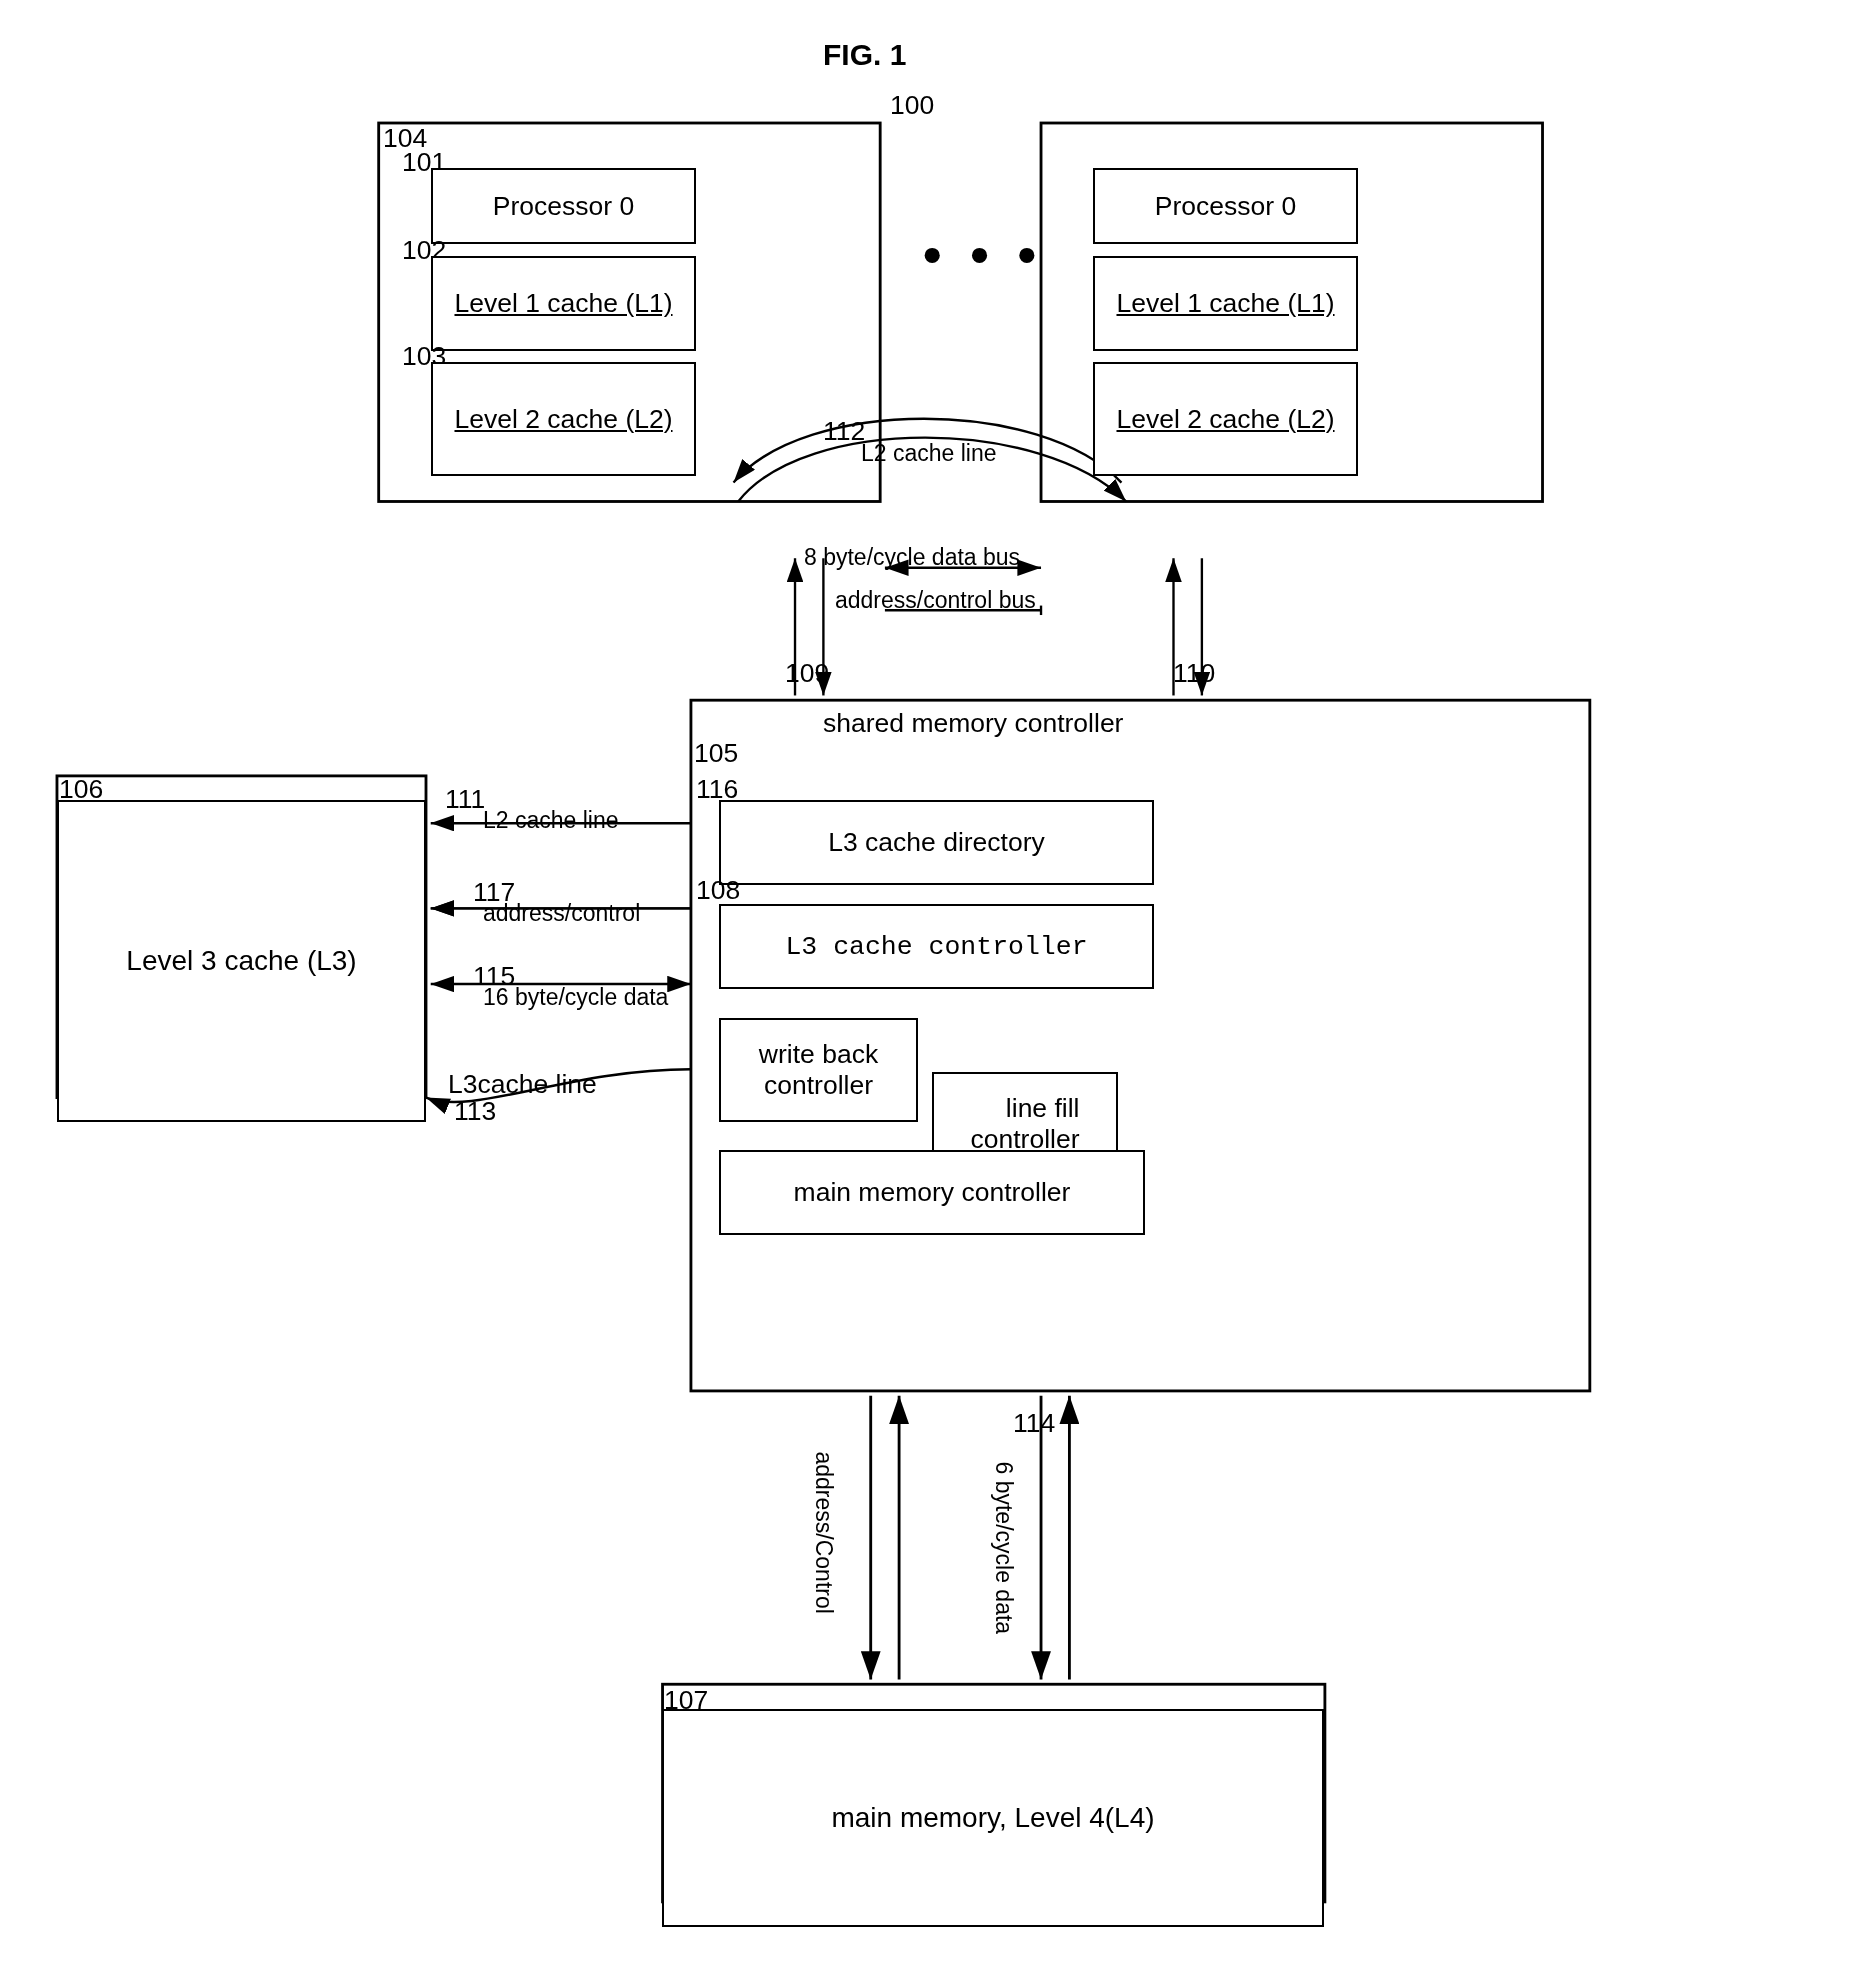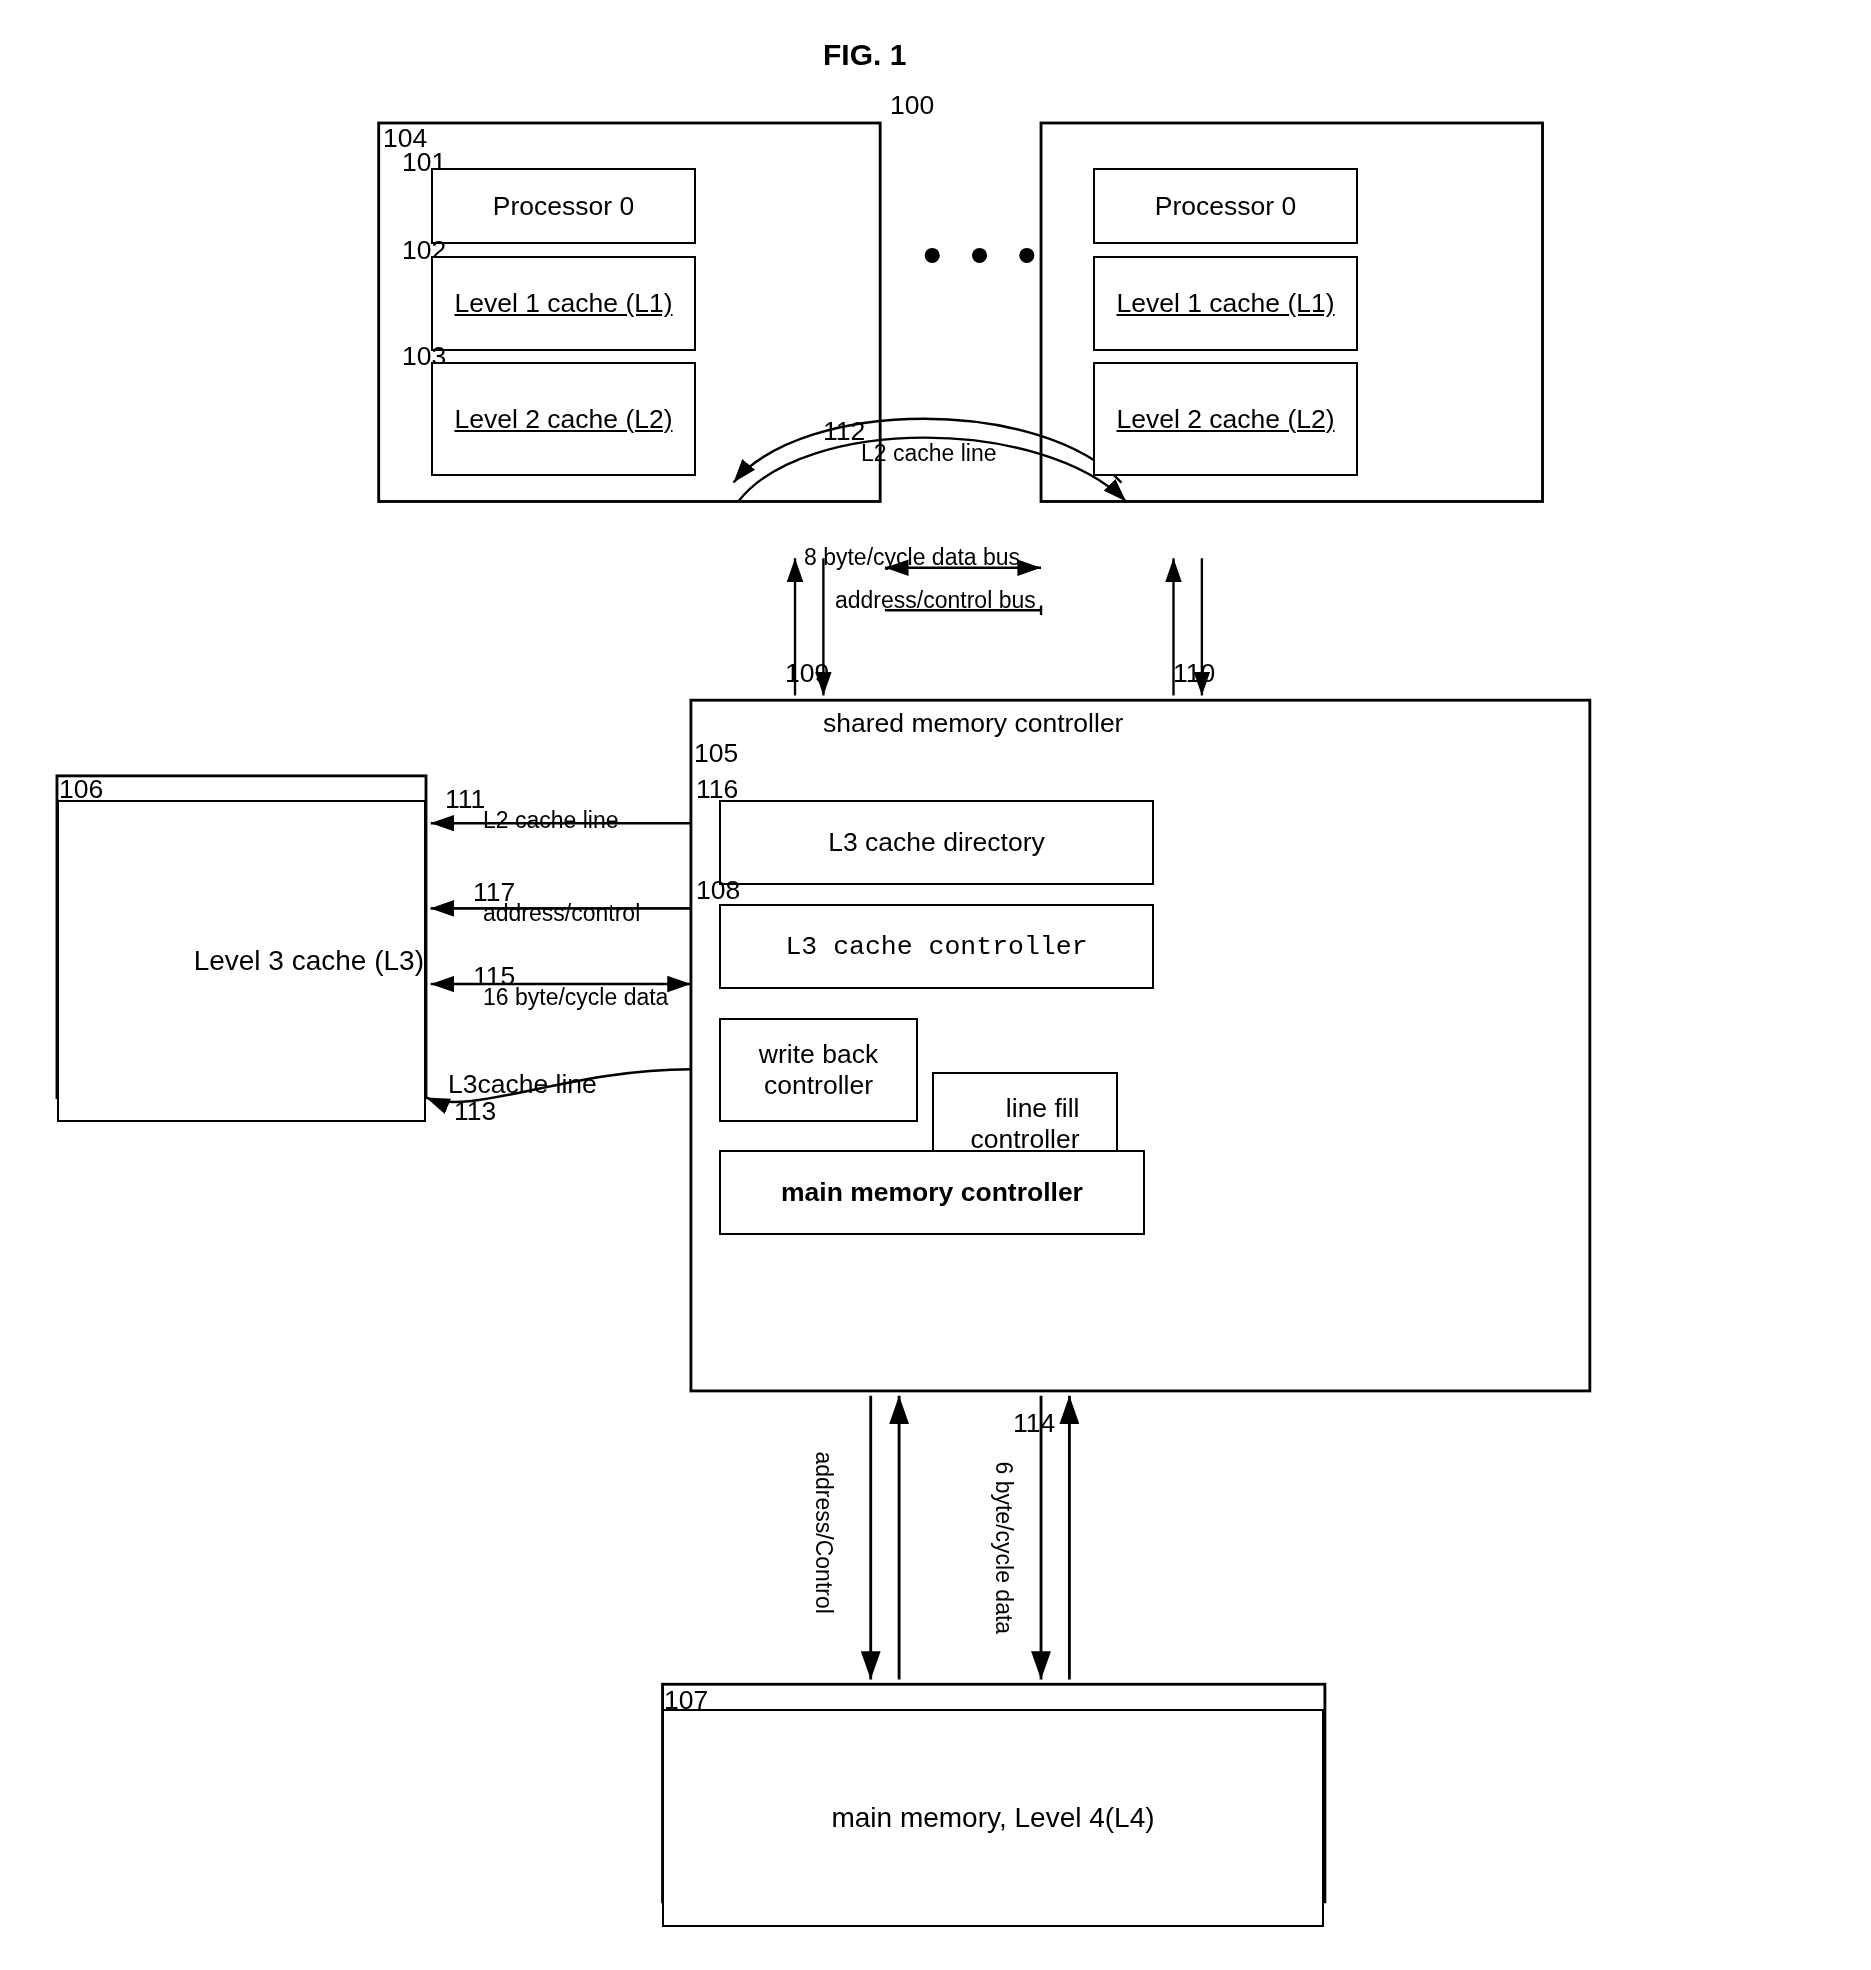--- a/index.html
+++ b/index.html
@@ -161,21 +161,21 @@
 
   <div class="label" style="left: 785px; top: 658px;">109</div>
 
   <div class="label" style="left: 1173px; top: 658px;">110</div>
 
   <div class="label" style="left: 823px; top: 708px;">shared memory controller</div>
 
   <div class="label" style="left: 694px; top: 738px;">105</div>
 
   <div class="label" style="left: 59px; top: 774px;">106</div>
-  <div class="box" style="left: 57px; top: 776px; width: 369px; height: 322px; font-size:28px;justify-content:flex-end;">
+  <div class="box" style="left: 57px; top: 776px; width: 369px; height: 322px; font-size:28px;">
     <span>Level 3 cache (L3)</span>
   </div>
 
   <div class="label" style="left: 445px; top: 784px;">111</div>
   <div class="label label-small" style="left: 483px; top: 807px;">L2 cache line</div>
 
   <div class="label" style="left: 473px; top: 877px;">117</div>
 
   <div class="label label-small" style="left: 483px; top: 900px;">address/control</div>
 
@@ -200,21 +200,21 @@
   <div class="box" style="left: 719px; top: 994px; width: 199px; height: 104px; text-align:center;">
     <span style="white-space:pre-line;">write back
 controller</span>
   </div>
 
   <div class="box" style="left: 932px; top: 1048px; width: 186px; height: 104px; text-align:right;">
     <span style="white-space:pre-line;">line fill
 controller</span>
   </div>
 
-  <div class="box" style="left: 719px; top: 1126px; width: 426px; height: 85px; font-weight: bold;">
+  <div class="box" style="left: 719px; top: 1126px; width: 426px; height: 85px;">
     <span>main memory controller</span>
   </div>
 
   <div class="label label-small" style="left: 823px; top: 1438px; transform: rotate(90deg); transform-origin: left center; white-space: nowrap;">address/Control</div>
 
   <div class="label label-small" style="left: 1003px; top: 1448px; transform: rotate(90deg); transform-origin: left center; white-space: nowrap;">6 byte/cycle data</div>
 
   <div class="label" style="left: 1013px; top: 1408px;">114</div>
 
   <div class="label" style="left: 664px; top: 1685px;">107</div>

